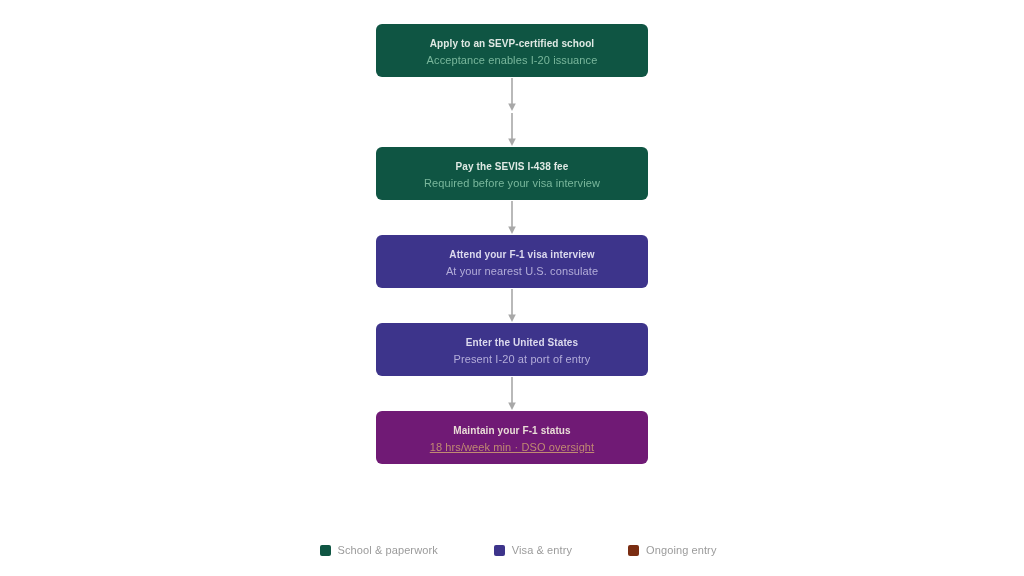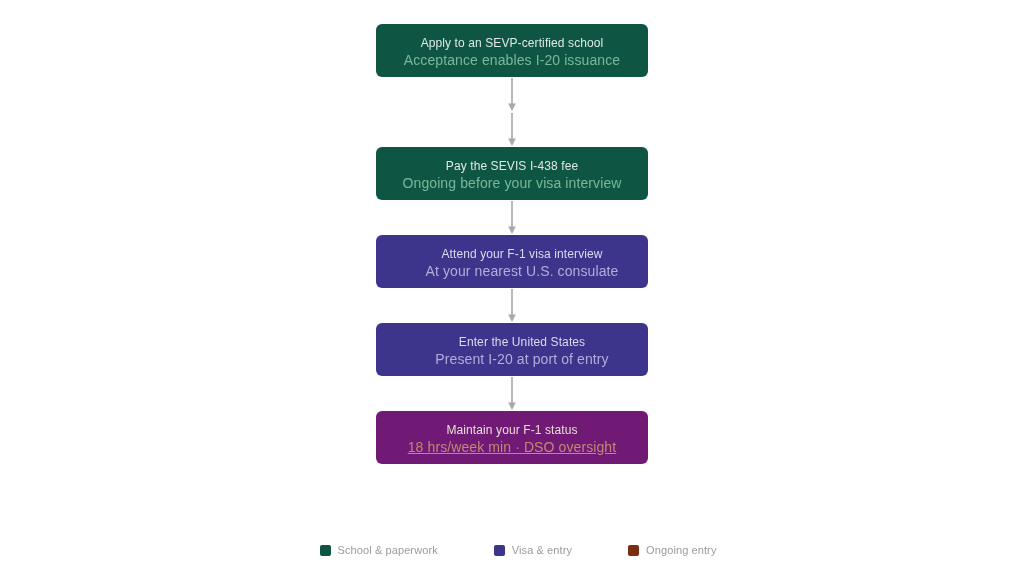--- a/index.html
+++ b/index.html
@@ -32,27 +32,27 @@
     width: 272px;
     height: 53px;
     border-radius: 6px;
     display: flex;
     flex-direction: column;
     align-items: center;
     justify-content: center;
     box-sizing: border-box;
   }
   .node-title {
-    font-size: 12px;
+    font-size: 10px;
     line-height: 17px;
     letter-spacing: 0.1px;
-    font-weight: 400;
+    font-weight: 700;
   }
   .node-sub {
-    font-size: 14px;
+    font-size: 11px;
     line-height: 14px;
     letter-spacing: 0.1px;
     margin-top: 1px;
     font-weight: 400;
   }
   
   .cat-school { background: #0f5543; }
   .cat-school .node-title { color: #dfe9e4; }
   .cat-school .node-sub   { color: #79b79c; }
 
@@ -123,21 +123,21 @@
 
     <div class="connector">
       <svg width="12" height="34" viewBox="0 0 12 34">
         <line x1="6" y1="0" x2="6" y2="27" stroke="#a8a8a8" stroke-width="1.6"></line>
         <path d="M6 33 L2.2 25.5 L9.8 25.5 Z" fill="#a8a8a8"></path>
       </svg>
     </div>
 
     <div class="node cat-school">
       <div class="node-title">Pay the SEVIS I-438 fee</div>
-      <div class="node-sub">Ongoing before your visa interview</div>
+      <div class="node-sub">Required before your visa interview</div>
     </div>
 
     <div class="connector">
       <svg width="12" height="34" viewBox="0 0 12 34">
         <line x1="6" y1="0" x2="6" y2="27" stroke="#a8a8a8" stroke-width="1.6"></line>
         <path d="M6 33 L2.2 25.5 L9.8 25.5 Z" fill="#a8a8a8"></path>
       </svg>
     </div>
 
     <div class="node cat-visa">

